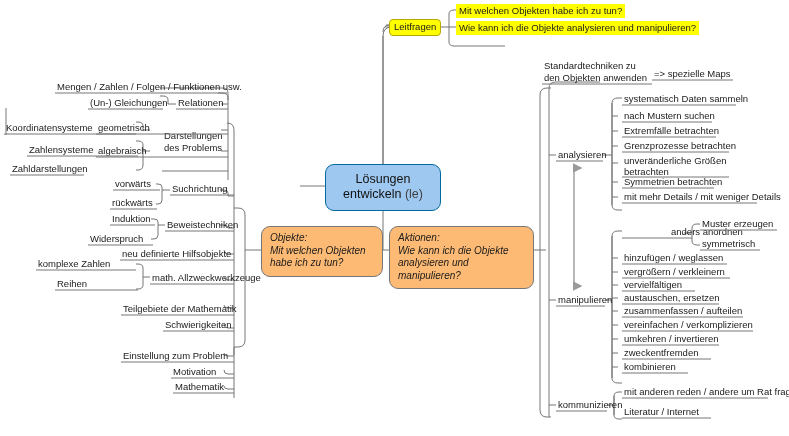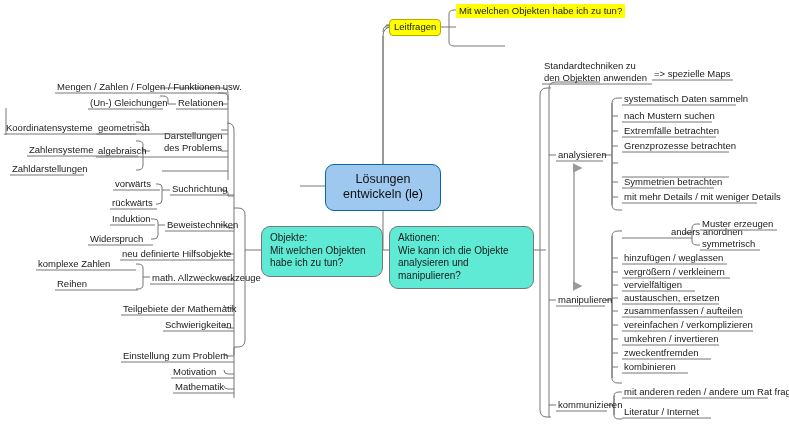--- a/index.html
+++ b/index.html
@@ -23,29 +23,30 @@
   .root{
     background:#9ec8f0;
     border:1px solid #0369a1;
     border-radius:9px;
     text-align:center;
     font-size:12.5px;
     line-height:15px;
     padding:7px 10px 8px 10px;
     color:#111;
   }
-  .root .le{color:#000000;}
+  .root .le{color:#404040;}
   .boxed{
-    background:#5eead4;
+    background:#fdba74;
     border:1px solid #777;
     border-radius:9px;
     padding:5px 8px 6px 8px;
     font-size:10px;
     line-height:12.5px;
     white-space:normal;
+    font-style:italic;
   }
   .hl{
     background:#ffff00;
     border:1px solid #b8a800;
     border-radius:4px;
     padding:1px 4px 2px 4px;
     font-size:9.5px;
   }
   .hl.plain{border:none;border-radius:0;padding:1px 3px 1px 3px;}
 </style>
@@ -175,20 +176,21 @@
       <path d="M6 108 L6 135"></path>
     </g>
 
     <g stroke="#9a9a9a" stroke-width="1.4" fill="none">
       <path d="M574 168 L574 286" marker-start="url(#arrUp)" marker-end="url(#arrDn)"></path>
     </g>
   </svg>
 
   <div class="node hl" style="left:389px;top:19px;">Leitfragen</div>
   <div class="node hl plain" style="left:456px;top:4px;">Mit welchen Objekten habe ich zu tun?</div>
+  <div class="node hl plain" style="left:456px;top:21px;">Wie kann ich die Objekte analysieren und manipulieren?</div>
 
   <div class="node root" style="left:325px;top:164px;width:94px;">
     <span>Lösungen</span><br>
     <span>entwickeln</span>
     <span class="le">(le)</span>
   </div>
 
   <div class="node boxed" style="left:261px;top:226px;width:104px;">
     <div>Objekte:</div>
     <div>Mit welchen Objekten</div>
@@ -245,20 +247,24 @@
     <div>den Objekten anwenden</div>
   </div>
   <div class="node leaf" style="left:652px;top:68px;">=&gt; spezielle Maps</div>
 
   <div class="node leaf" style="left:556px;top:149px;">analysieren</div>
 
   <div class="node leaf" style="left:622px;top:93px;">systematisch Daten sammeln</div>
   <div class="node leaf" style="left:622px;top:110px;">nach Mustern suchen</div>
   <div class="node leaf" style="left:622px;top:125px;">Extremfälle betrachten</div>
   <div class="node leaf" style="left:622px;top:140px;">Grenzprozesse betrachten</div>
+  <div class="node leaf wrap" style="left:622px;top:155px;width:110px;line-height:11px;">
+    <div>unveränderliche  Größen</div>
+    <div>betrachten</div>
+  </div>
   <div class="node leaf" style="left:622px;top:176px;">Symmetrien betrachten</div>
   <div class="node leaf" style="left:622px;top:191px;">mit mehr Details / mit weniger Details</div>
 
   <div class="node leaf" style="left:556px;top:294px;">manipulieren</div>
 
   <div class="node leaf" style="left:622px;top:226px;margin-left:47px;">anders anordnen</div>
   <div class="node leaf" style="left:700px;top:218px;">Muster erzeugen</div>
   <div class="node leaf" style="left:700px;top:238px;">symmetrisch</div>
 
   <div class="node leaf" style="left:622px;top:252px;text-align:center;">hinzufügen / weglassen</div>

